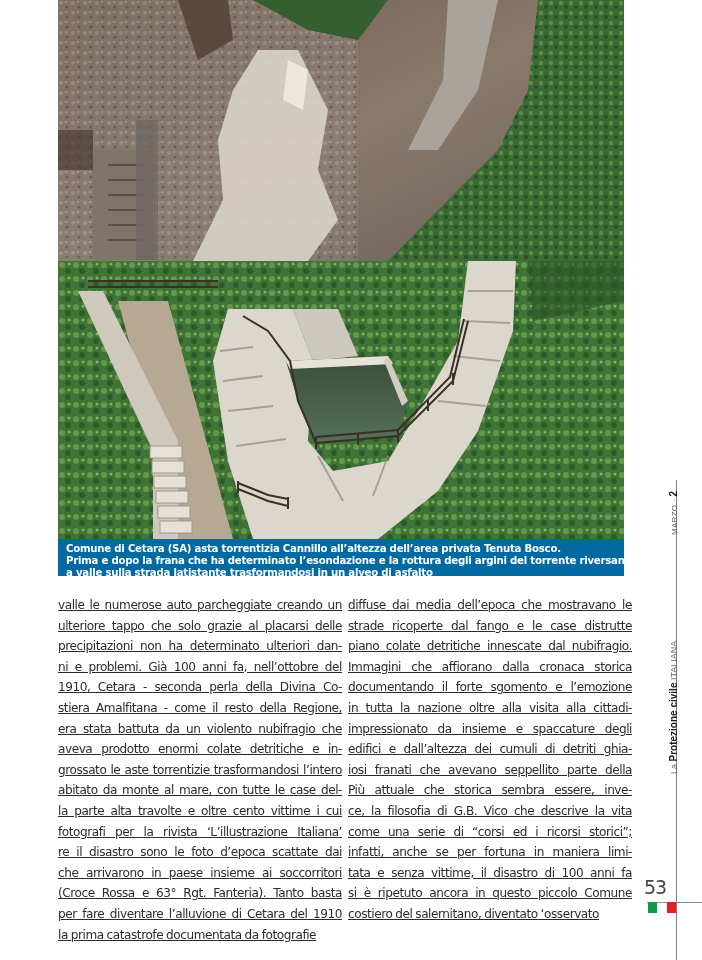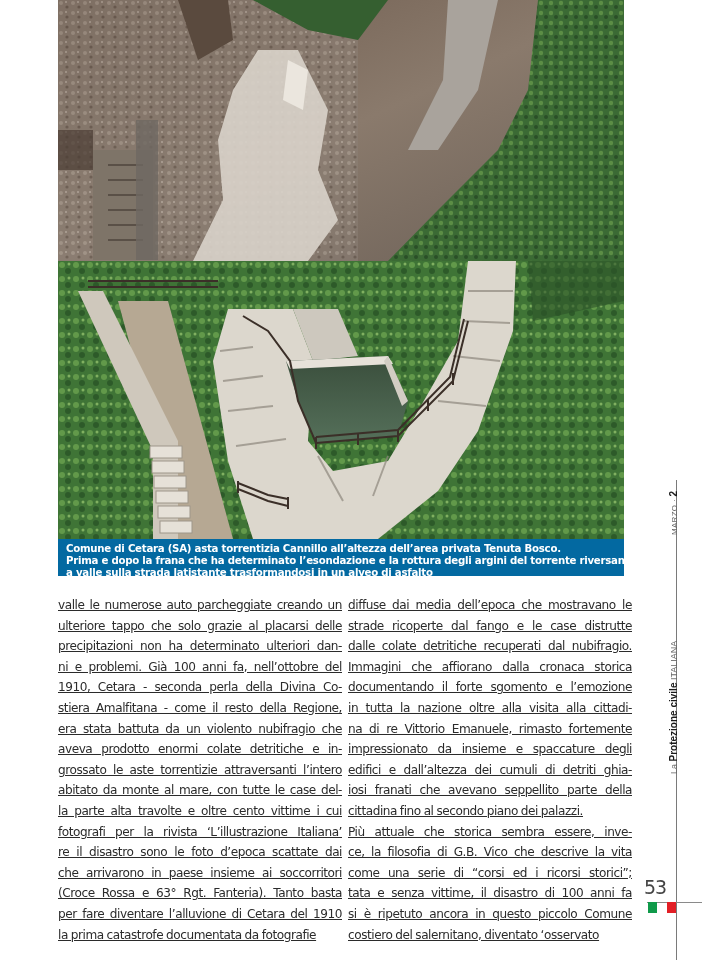--- a/index.html
+++ b/index.html
@@ -180,45 +180,44 @@
 
 <div class="col" id="col-left">
     <div class="ln">valle le numerose auto parcheggiate creando un</div>
     <div class="ln">ulteriore tappo che solo grazie al placarsi delle</div>
     <div class="ln">precipitazioni non ha determinato ulteriori dan-</div>
     <div class="ln">ni e problemi. Già 100 anni fa, nell’ottobre del</div>
     <div class="ln">1910, Cetara - seconda perla della Divina Co-</div>
     <div class="ln">stiera Amalfitana - come il resto della Regione,</div>
     <div class="ln">era stata battuta da un violento nubifragio che</div>
     <div class="ln">aveva prodotto enormi colate detritiche e in-</div>
-    <div class="ln">grossato le aste torrentizie attraversanti l’intero</div>
+    <div class="ln">grossato le aste torrentizie trasformandosi l’intero</div>
     <div class="ln">abitato da monte al mare, con tutte le case del-</div>
     <div class="ln">la parte alta travolte e oltre cento vittime i cui</div>
     <div class="ln">fotografi per la rivista ‘L’illustrazione Italiana’</div>
     <div class="ln">re il disastro sono le foto d’epoca scattate dai</div>
     <div class="ln">che arrivarono in paese insieme ai soccorritori</div>
     <div class="ln">(Croce Rossa e 63° Rgt. Fanteria). Tanto basta</div>
     <div class="ln">per fare diventare l’alluvione di Cetara del 1910</div>
     <div class="ln last">la prima catastrofe documentata da fotografie</div>
   </div>
 <div class="col" id="col-right">
     <div class="ln">diffuse dai media dell’epoca che mostravano le</div>
     <div class="ln">strade ricoperte dal fango e le case distrutte</div>
-    <div class="ln">dalle colate detritiche recuperati dal nubifragio.</div>
+    <div class="ln">piano colate detritiche innescate dal nubifragio.</div>
     <div class="ln">Immagini che affiorano dalla cronaca storica</div>
     <div class="ln">documentando il forte sgomento e l’emozione</div>
     <div class="ln">in tutta la nazione oltre alla visita alla cittadi-</div>
-    <div class="ln">na di re Vittorio Emanuele, rimasto fortemente</div>
     <div class="ln">impressionato da insieme e spaccature degli</div>
     <div class="ln">edifici e dall’altezza dei cumuli di detriti ghia-</div>
     <div class="ln">iosi franati che avevano seppellito parte della</div>
-    <div class="ln last">cittadina fino al secondo piano dei palazzi.</div>
     <div class="ln">Più attuale che storica sembra essere, inve-</div>
     <div class="ln">ce, la filosofia di G.B. Vico che descrive la vita</div>
     <div class="ln">come una serie di “corsi ed i ricorsi storici”;</div>
+    <div class="ln">infatti, anche se per fortuna in maniera limi-</div>
     <div class="ln">tata e senza vittime, il disastro di 100 anni fa</div>
     <div class="ln">si è ripetuto ancora in questo piccolo Comune</div>
     <div class="ln last">costiero del salernitano, diventato ‘osservato</div>
   </div>
 
 <div class="rule-v"></div>
 <div class="rule-h"></div>
 
 <div class="side-month">
   <span>MARZO ·</span>

